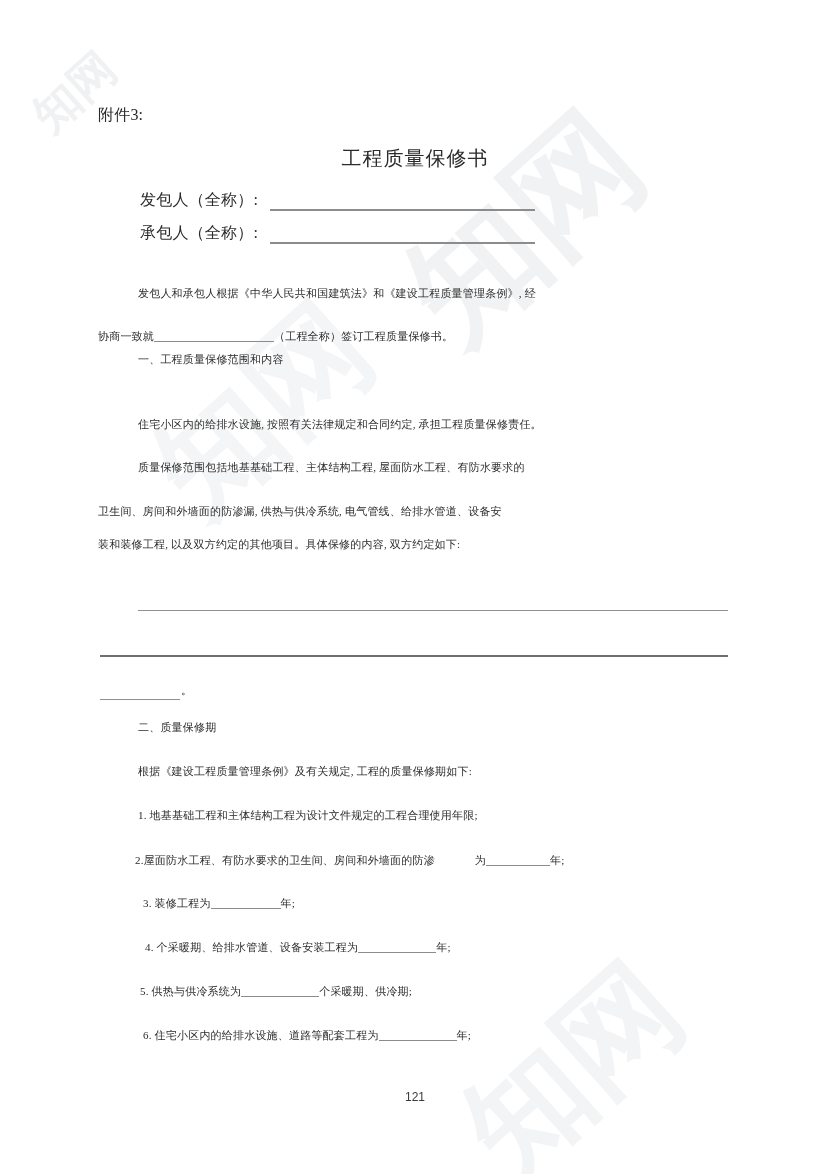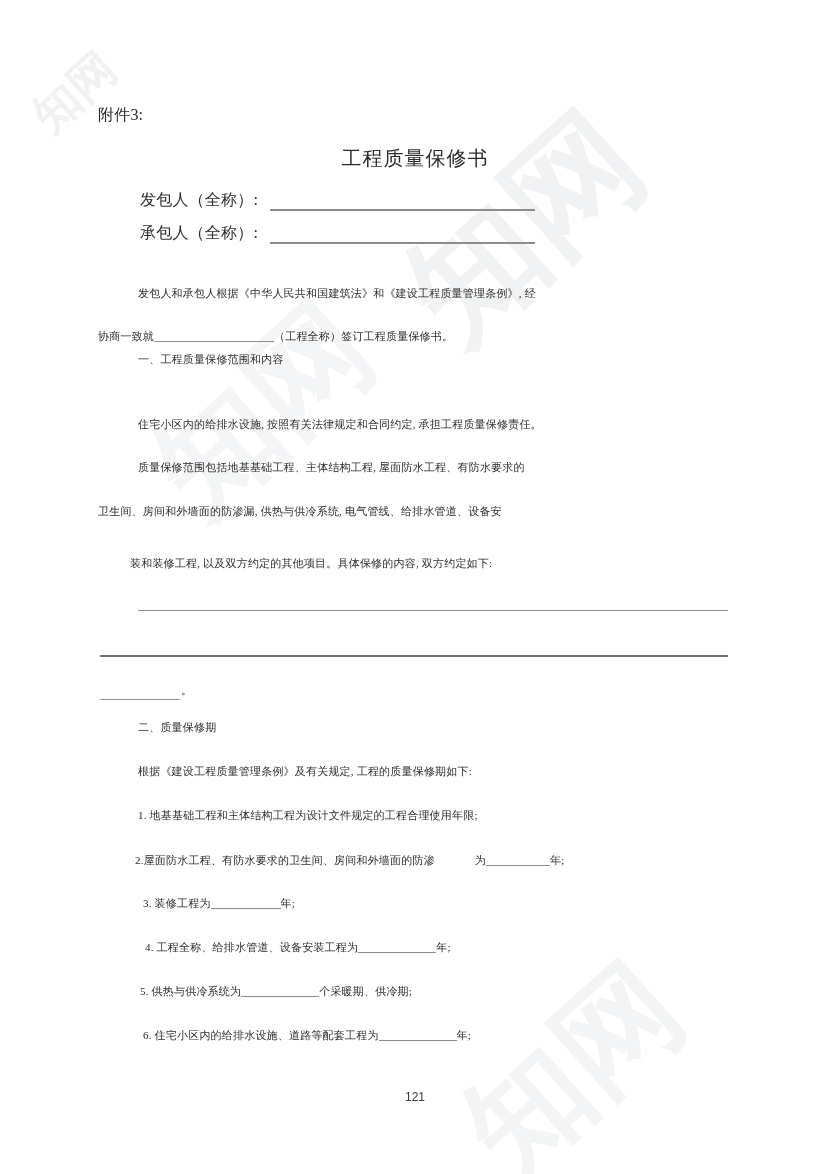--- a/index.html
+++ b/index.html
@@ -172,21 +172,21 @@
     <div class="abs cn para" style="left:138px; top:288px;">发包人和承包人根据《中华人民共和国建筑法》和《建设工程质量管理条例》, 经</div>
 
     <div class="abs cn para" style="left:98px; top:330px;">
       <span>协商一致就</span><span class="blank-inline bi-120"></span><span>（工程全称）签订工程质量保修书。</span>
     </div>
 
     <div class="abs cn para" style="left:138px; top:354px;">一、工程质量保修范围和内容</div>
     <div class="abs cn para" style="left:138px; top:419px;">住宅小区内的给排水设施, 按照有关法律规定和合同约定, 承担工程质量保修责任。</div>
     <div class="abs cn para" style="left:138px; top:462px;">质量保修范围包括地基基础工程、主体结构工程, 屋面防水工程、有防水要求的</div>
     <div class="abs cn para" style="left:98px; top:506px;">卫生间、房间和外墙面的防渗漏, 供热与供冷系统, 电气管线、给排水管道、设备安</div>
-    <div class="abs cn para" style="left:98px; top:558px;margin-left:32px;">装和装修工程, 以及双方约定的其他项目。具体保修的内容, 双方约定如下:</div>
+    <div class="abs cn para" style="left:98px; top:539px;">装和装修工程, 以及双方约定的其他项目。具体保修的内容, 双方约定如下:</div>
 
     <div class="rule rule-thin" style="left:138px; top:610px; width:590px;"></div>
     <div class="rule rule-dark" style="left:100px; top:655px; width:628px;"></div>
     <div class="rule rule-thin" style="left:100px; top:699px; width:80px;"></div>
     <div class="abs cn para" style="left:181px; top:685px;">。</div>
 
     <div class="abs cn para" style="left:138px; top:722px;">二、质量保修期</div>
     <div class="abs cn para" style="left:138px; top:766px;font-family:Liberation Serif, serif;">根据《建设工程质量管理条例》及有关规定, 工程的质量保修期如下:</div>
 
     <div class="abs cn para" style="left:138px; top:810px;">
@@ -195,21 +195,21 @@
 
     <div class="abs cn para" style="left:135px; top:854px;">
       <span>2.</span><span>屋面防水工程、有防水要求的卫生间、房间和外墙面的防渗</span><span class="gap-sp"></span><span>为</span><span class="blank-inline bi-64"></span><span>年;</span>
     </div>
 
     <div class="abs cn para" style="left:143px; top:897px;">
       <span>3.</span>&nbsp;<span>装修工程为</span><span class="blank-inline bi-70"></span><span>年;</span>
     </div>
 
     <div class="abs cn para" style="left:145px; top:941px;">
-      <span>4.</span>&nbsp;<span>工程全称、给排水管道、设备安装工程为</span><span class="blank-inline bi-78"></span><span>年;</span>
+      <span>4.</span>&nbsp;<span>个采暖期、给排水管道、设备安装工程为</span><span class="blank-inline bi-78"></span><span>年;</span>
     </div>
 
     <div class="abs cn para" style="left:140px; top:985px;">
       <span>5.</span>&nbsp;<span>供热与供冷系统为</span><span class="blank-inline bi-78"></span><span>个采暖期、供冷期;</span>
     </div>
 
     <div class="abs cn para" style="left:143px; top:1029px;">
       <span>6.</span>&nbsp;<span>住宅小区内的给排水设施、道路等配套工程为</span><span class="blank-inline bi-78"></span><span>年;</span>
     </div>
 

